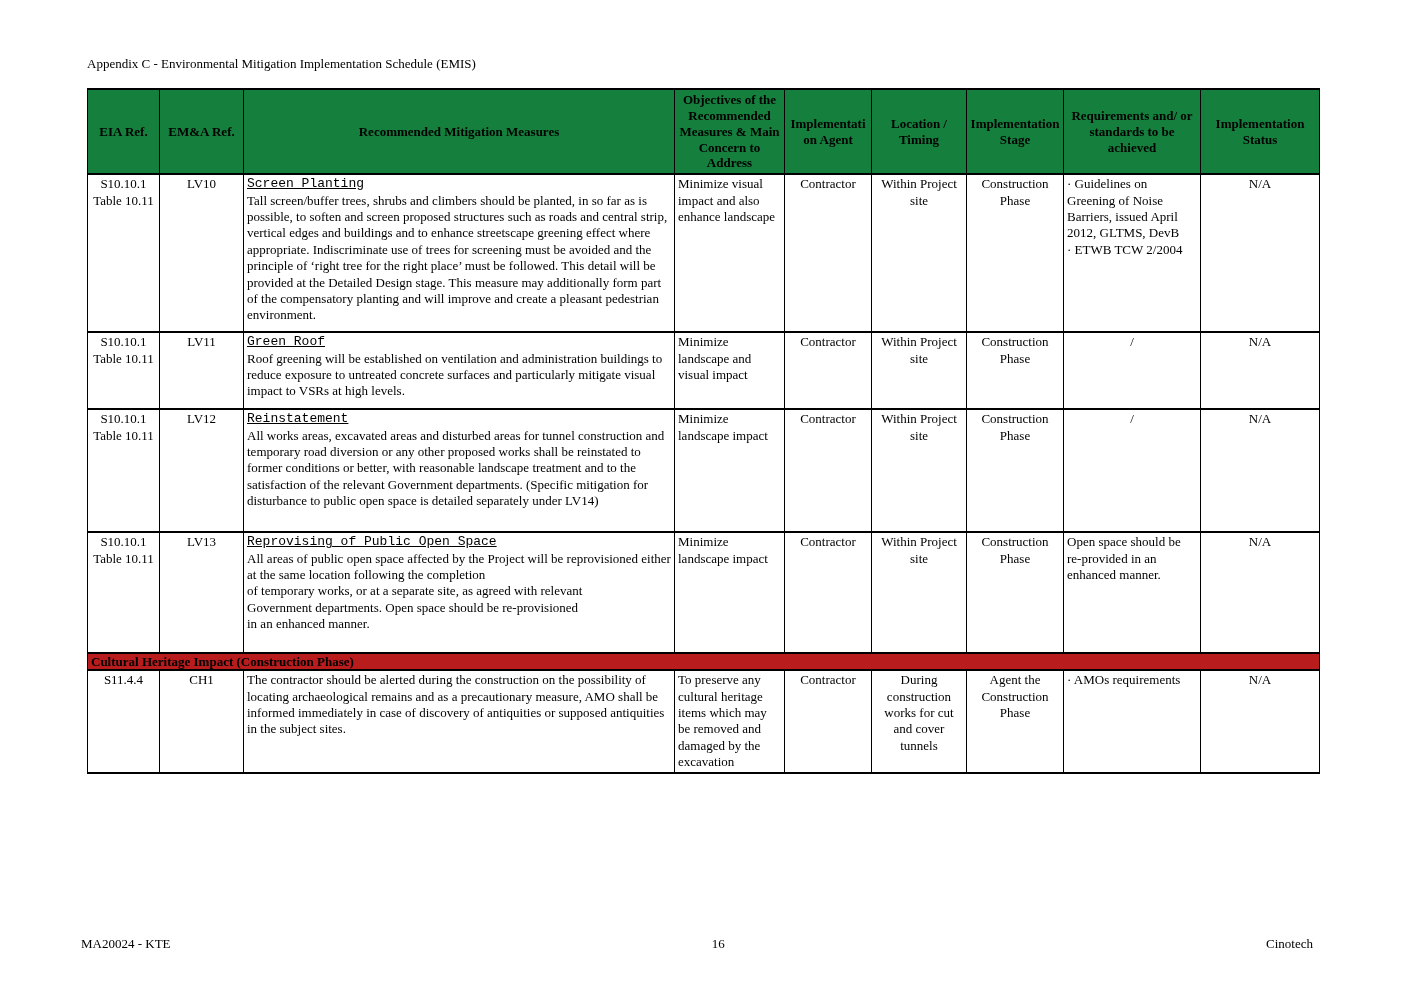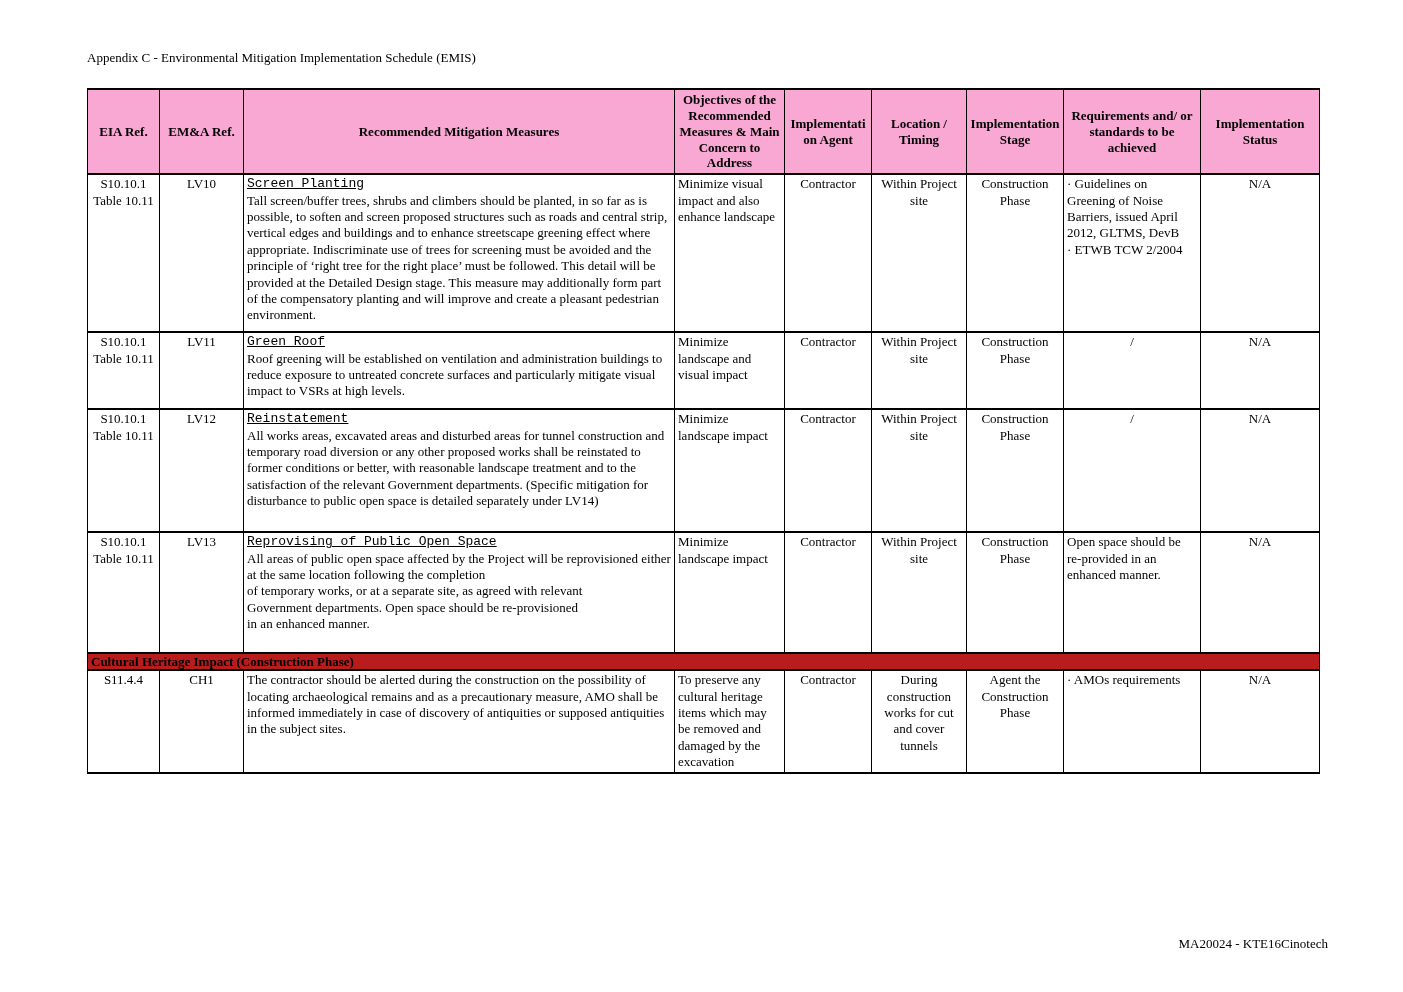--- a/index.html
+++ b/index.html
@@ -3,53 +3,53 @@
 <meta charset="utf-8">
 <style>
   html,body { margin:0; padding:0; }
   body {
     width:1403px; height:992px; background:#ffffff; color:#000;
     font-family:"Liberation Serif", serif; position:relative; overflow:hidden;
   }
   .page { position:relative; width:1403px; height:992px; }
 
   .doc-header {
-    position:absolute; left:87px; top:50px;
+    position:absolute; left:87px; top:56px;
     font-size:13px; white-space:nowrap;
   }
 
   table.emis-table {
     position:absolute; left:87px; top:88px; width:1232px;
     border-collapse:collapse; table-layout:fixed;
     font-size:13px; line-height:1.26;
   }
   .emis-table th, .emis-table td {
     border-left:1px solid #000; border-right:1px solid #000;
     padding:1px 3px; vertical-align:top; overflow:hidden;
     word-wrap:break-word;
   }
   .emis-table tr { border-top:2px solid #000; border-bottom:2px solid #000; }
 
   .emis-table thead th {
-    background:#f9a8d4; font-weight:bold; text-align:center;
+    background:#15803d; font-weight:bold; text-align:center;
     vertical-align:middle; white-space:pre-line; line-height:1.22; padding:2px;
   }
 
   td.c { text-align:center; }
   td.pre { white-space:pre-line;margin-top:41px; }
   .m-title { text-decoration:underline;font-family:Liberation Mono, monospace; }
 
   tr.section-row td {
     background:#b91c1c; font-weight:bold; text-align:left;
     padding:0 3px; line-height:15px;
   }
 
   .footer {
-    position:absolute; left:96px; top:936px; width:1232px;
-    font-size:13px; display:flex; justify-content:flex-end;
+    position:absolute; left:81px; top:936px; width:1232px;
+    font-size:13px; display:flex; justify-content:space-between;
   }
 </style>
 </head>
 <body>
 
 <div class="page">
 
   <div class="doc-header">Appendix C - Environmental Mitigation Implementation Schedule (EMIS)</div>
 
   <table class="emis-table">

